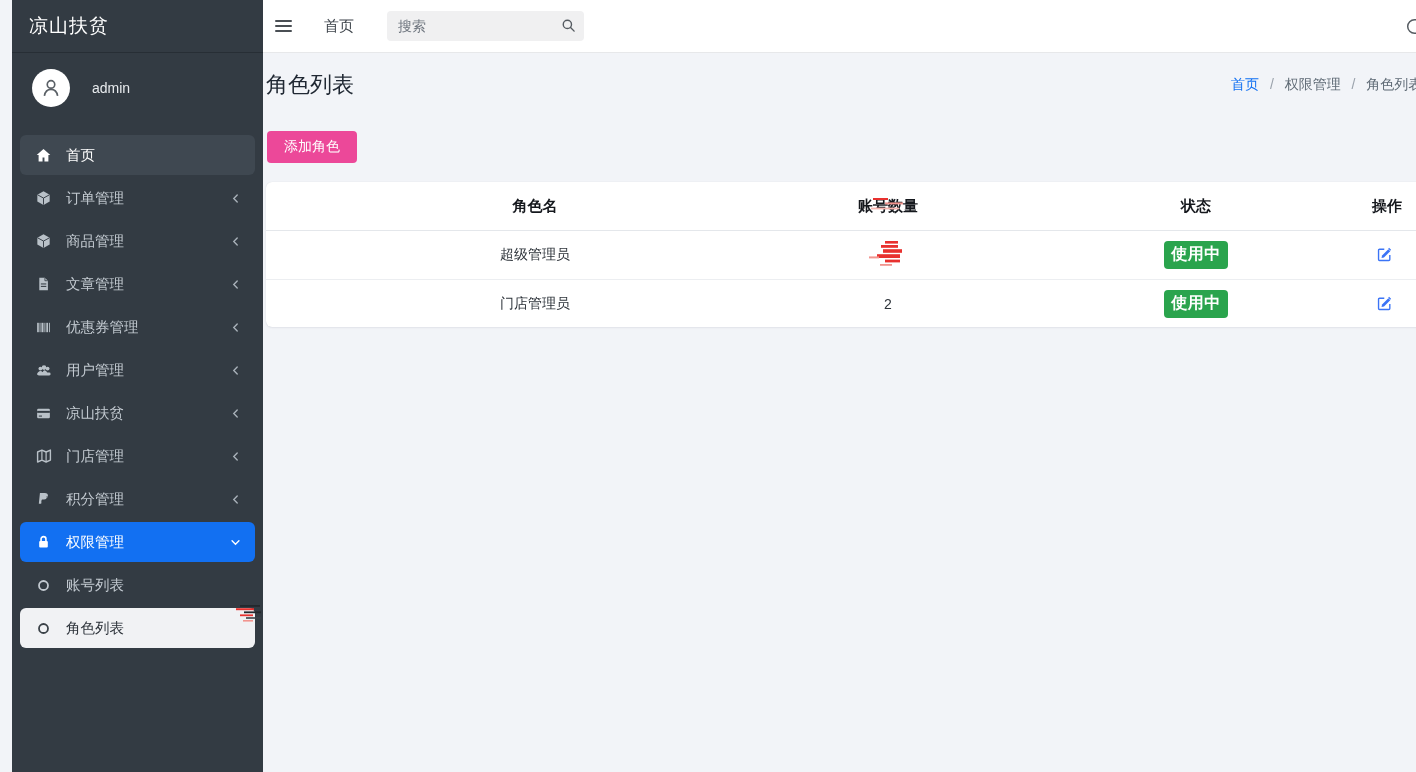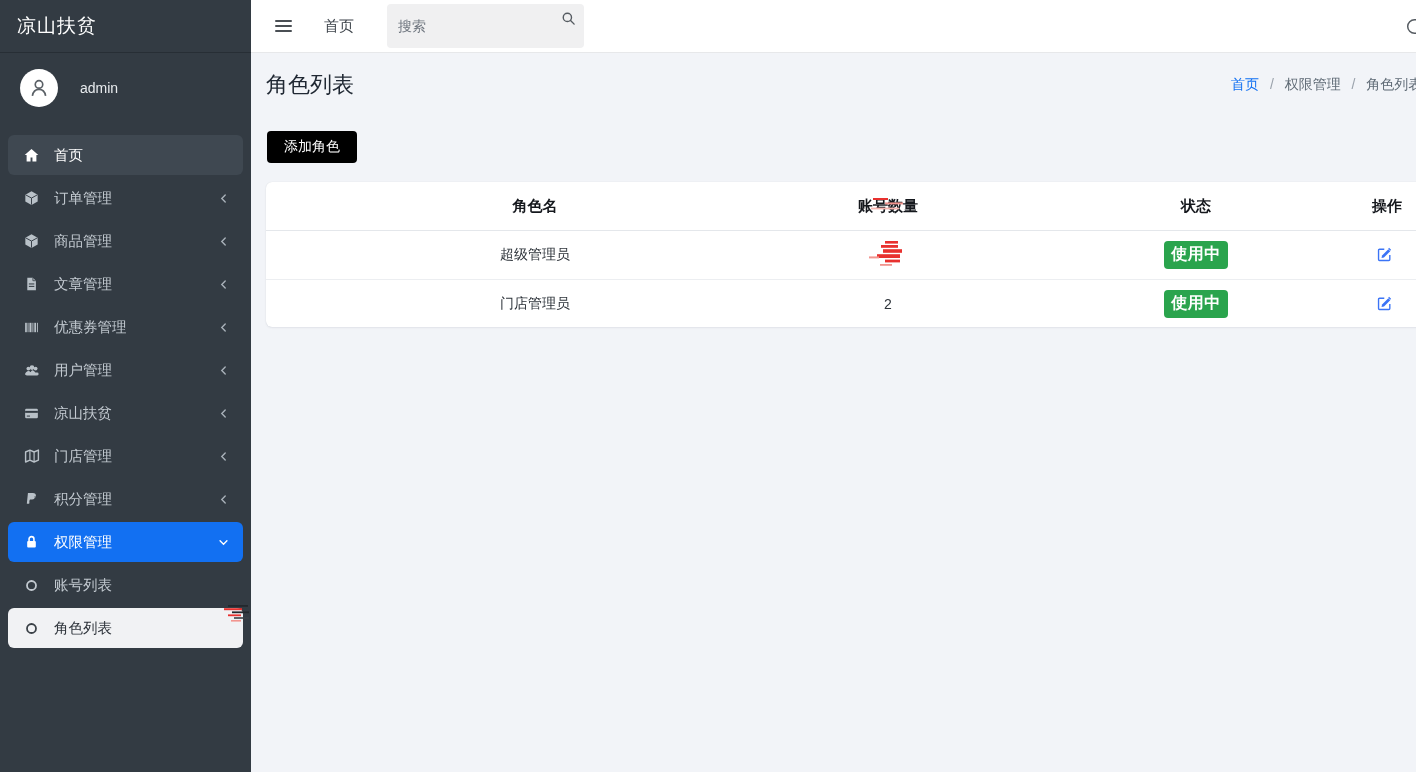--- a/index.html
+++ b/index.html
@@ -4,21 +4,21 @@
 <style>
   * { margin:0; padding:0; box-sizing:border-box; }
   html,body { width:1416px; height:772px; }
   body {
     font-family:"Liberation Sans","DejaVu Sans",sans-serif;
     overflow:hidden; position:relative; background:#f2f4f8;
   }
   .stage { position:absolute; inset:0; width:1416px; height:772px; overflow:hidden; }
 
   
-  .sidebar { position:absolute; left:0; top:0; width:251px; height:772px; background:#333b43; z-index:5; }
+  .sidebar { position:absolute; left:12px; top:0; width:251px; height:772px; background:#333b43; z-index:5; }
   .brand { height:53px; display:flex; align-items:center; padding-left:17px;
            color:#ffffff; font-size:19px; letter-spacing:1px; border-bottom:1px solid #272e35; }
   .user-panel { display:flex; align-items:center; gap:22px; padding:16px 0 14px 20px; }
   .avatar { width:38px; height:38px; border-radius:50%; background:#fff; display:flex; align-items:center; justify-content:center; }
   .user-name { color:#e8ebee; font-size:14px; }
   .menu { list-style:none; margin-top:14px; }
   .menu-item { height:40px; margin:0 8px 3px 8px; border-radius:6px; display:flex; align-items:center;
                padding:0 14px; color:#c3cad1; font-size:14.5px; cursor:pointer; position:relative; }
   .menu-item .mi-icon { width:19px; display:flex; justify-content:center; margin-right:13px; flex:none; }
   .menu-item .chev { margin-left:auto; display:flex; color:#aab2ba; }
@@ -27,36 +27,36 @@
   .menu-item.active-blue .chev { color:#ffffff; }
   .menu-item.sub.active-sub { background:#f1f2f4; color:#2b3138; }
   .label-grow { white-space:nowrap; }
 
   
   .topbar { position:absolute; left:251px; top:0; width:1165px; height:53px; background:#ffffff;
             border-bottom:1px solid #e7e8ea; display:flex; align-items:center; }
   .hamburger { margin-left:24px; width:18px; cursor:pointer; }
   .hamburger span { display:block; width:17px; height:2px; background:#4a4f54; margin:3px 0; border-radius:1px; }
   .top-home { margin-left:31px; font-size:15px; color:#3f454c; cursor:pointer; }
-  .searchbox { position:relative; margin-left:33px; width:197px; height:44px; }
+  .searchbox { position:relative; margin-left:33px; width:197px; height:30px; }
   .searchbox input { width:100%; height:100%; border:none; outline:none; background:#f0f0f1;
                      border-radius:4px; padding:0 30px 0 11px; font-size:14px; color:#333;
                      font-family:"Liberation Sans","DejaVu Sans",sans-serif; }
   .searchbox input::placeholder { color:#707780; }
   .search-icon { position:absolute; right:8px; top:7px; }
   .top-right-icon { position:absolute; right:-7px; top:18px; }
 
   
   .content { position:absolute; left:251px; top:53px; width:1165px; height:719px; }
   .page-title { position:absolute; left:15px; top:17px; font-size:22px; color:#202833; font-weight:500; }
   .breadcrumb { position:absolute; left:980px; top:23px; white-space:nowrap; font-size:14px; color:#8a939e; }
   .breadcrumb .bc-home { color:#1270f2; cursor:pointer; }
   .breadcrumb .bc-sep { margin:0 7px; color:#9aa2ab; }
   .breadcrumb .bc-item { color:#5f6a75; }
-  .add-btn { position:absolute; left:16px; top:78px; height:32px; padding:0 17px; background:#000000;
+  .add-btn { position:absolute; left:16px; top:78px; height:32px; padding:0 17px; background:#ec4899;
              color:#fff; border:none; border-radius:4px; font-size:14px; cursor:pointer;
              font-family:"Liberation Sans","DejaVu Sans",sans-serif; }
 
   
   .card { position:absolute; left:15px; top:129px; width:1160px; background:#ffffff; border-radius:6px;
           box-shadow:0 1px 2px rgba(60,70,90,.08), 0 0 1px rgba(60,70,90,.16); }
   .t-row { display:flex; align-items:center; height:48px; font-size:14px; color:#2d333a; }
   .t-row.t-head { height:49px; font-weight:bold; font-size:15px; color:#15181d; border-bottom:1px solid #e4e7eb; }
   .t-row + .t-row.body-row { border-top:1px solid #eceef1; }
   .t-row.t-head + .t-row.body-row { border-top:none; }

